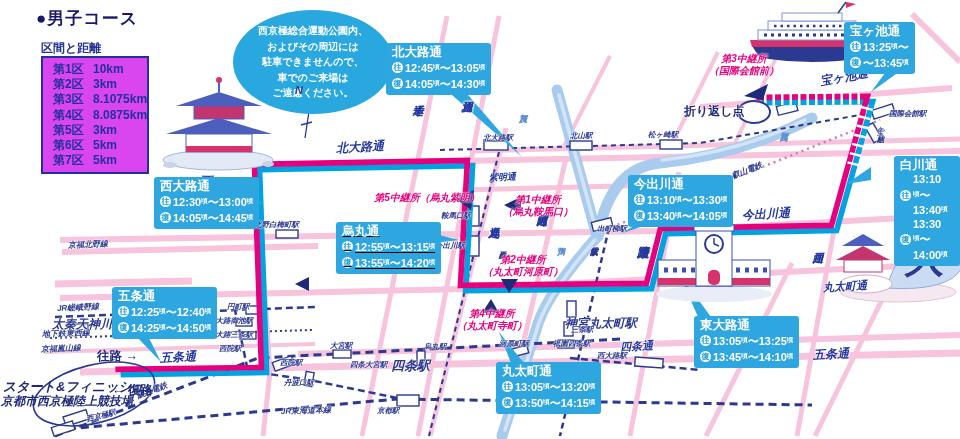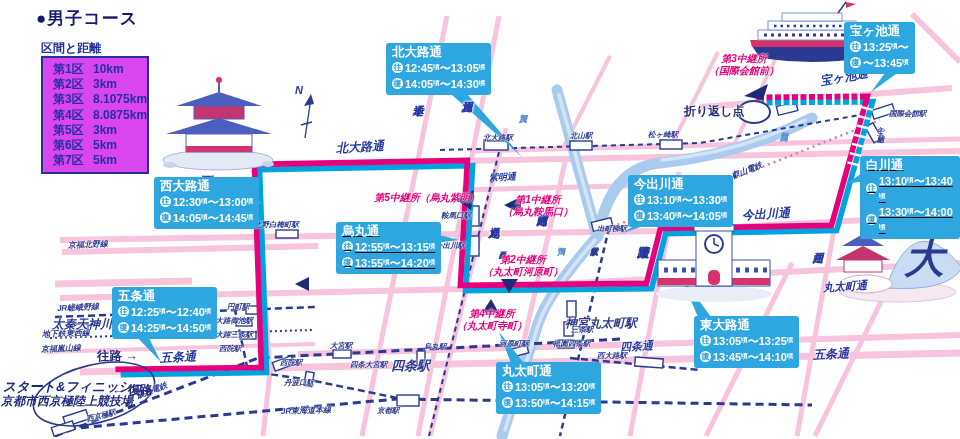--- a/index.html
+++ b/index.html
@@ -220,20 +220,27 @@
 <div class="abs" id="dist-heading">区間と距離</div>
 <div class="abs" id="dist-table">
       <div class="dist-row"><span class="d">第1区</span><span>10km</span></div>
       <div class="dist-row"><span class="d">第2区</span><span>3km</span></div>
       <div class="dist-row"><span class="d">第3区</span><span>8.1075km</span></div>
       <div class="dist-row"><span class="d">第4区</span><span>8.0875km</span></div>
       <div class="dist-row"><span class="d">第5区</span><span>3km</span></div>
       <div class="dist-row"><span class="d">第6区</span><span>5km</span></div>
       <div class="dist-row"><span class="d">第7区</span><span>5km</span></div>
     </div>
+<div class="abs" id="notice-cloud">
+      <div class="cloud-line">西京極総合運動公園内、</div>
+      <div class="cloud-line">およびその周辺には</div>
+      <div class="cloud-line">駐車できませんので、</div>
+      <div class="cloud-line">車でのご来場は</div>
+      <div class="cloud-line">ご遠慮ください。</div>
+    </div>
 <div class="abs" id="turnaround-label">折り返し点</div>
 <div class="abs" id="outbound-label">往路 →</div>
 <div class="abs" id="return-label">← 復路</div>
 <div class="abs" id="start-finish">スタート&amp;フィニッシュ</div>
 <div class="abs" id="venue">京都市西京極陸上競技場</div>
 <div class="abs" id="compass-n">N</div>
 
 <div id="overlays"></div>
 
 <div class="info-box" style="left: 154px; top: 177px;">
@@ -306,21 +313,21 @@
       <div class="ib-title">丸太町通</div>
       <div class="ib-row out">
         <span class="mark">往</span>
         <span>13:05<span class="approx">頃</span>〜13:20<span class="approx">頃</span></span>
       </div>
       <div class="ib-row ret">
         <span class="mark">復</span>
         <span>13:50<span class="approx">頃</span>〜14:15<span class="approx">頃</span></span>
       </div>
     </div>
-    <div class="info-box" style="left: 860px; top: 156px; text-decoration: underline;">
+    <div class="info-box" style="left: 894px; top: 156px;">
       <div class="ib-title">白川通</div>
       <div class="ib-row out">
         <span class="mark">往</span>
         <span>13:10<span class="approx">頃</span>〜13:40<span class="approx">頃</span></span>
       </div>
       <div class="ib-row ret">
         <span class="mark">復</span>
         <span>13:30<span class="approx">頃</span>〜14:00<span class="approx">頃</span></span>
       </div>
     </div>

